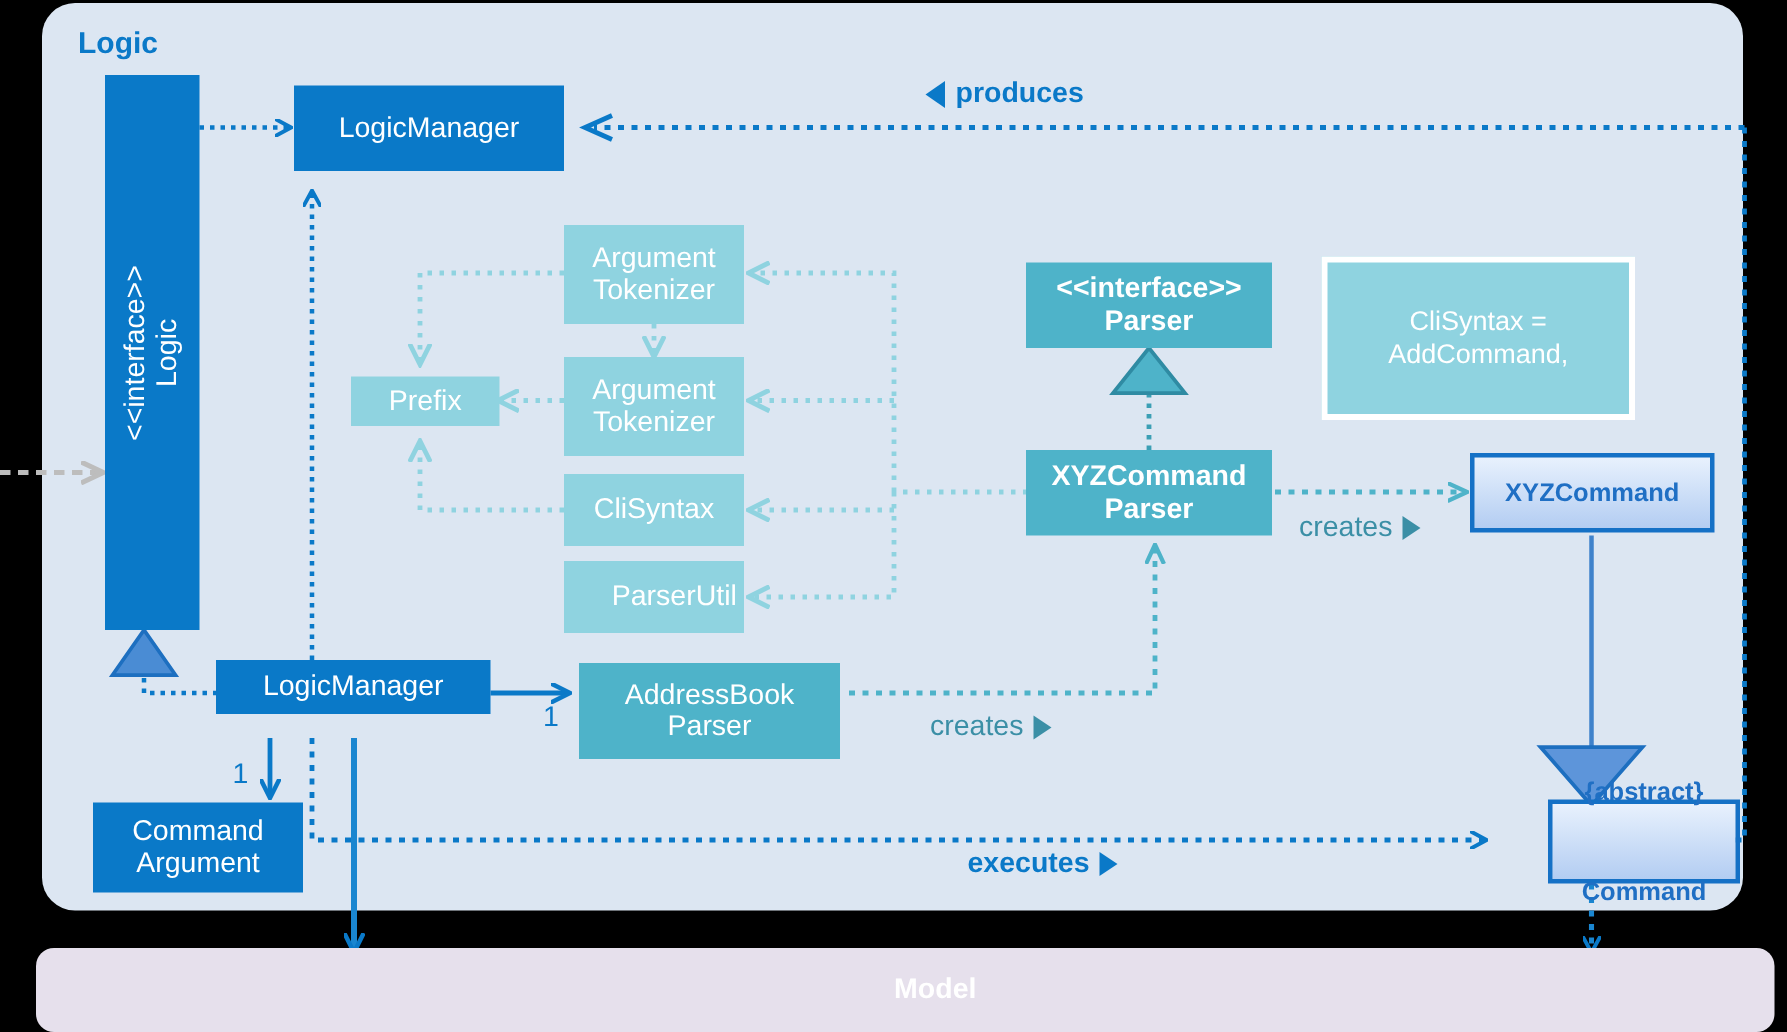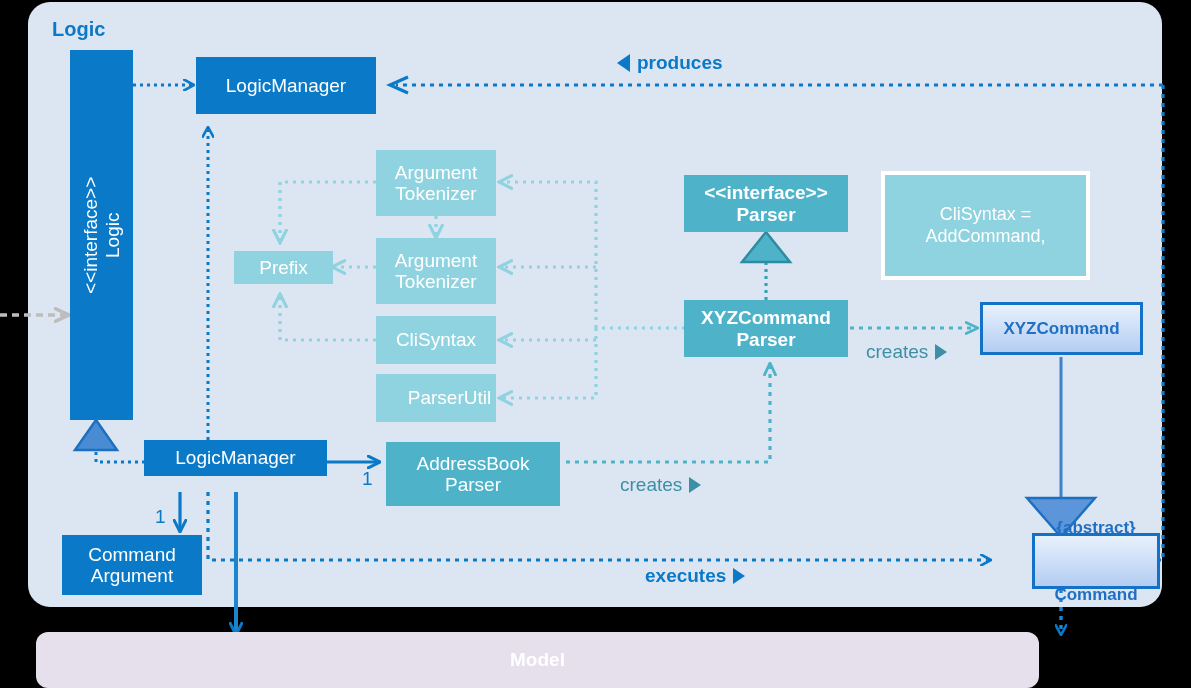--- a/index.html
+++ b/index.html
@@ -204,17 +204,17 @@
   </div>
 
   <div class="edge-label lbl-blue" style="left:645px;top:565px;text-align:center;">
     <span>executes</span>
     <span class="tri-r"></span>
   </div>
 
   <div class="mult" style="left:362px;top:468px;">1</div>
   <div class="mult" style="left:155px;top:506px;">1</div>
 
-  <div id="model" style="left:36px;top:632px;width:1003px;height:56px;">
+  <div id="model" style="left:24px;top:632px;width:1119px;height:56px;padding-left:40px;">
     <span>Model</span>
   </div>
 
 </div>
 
 </body></html>

